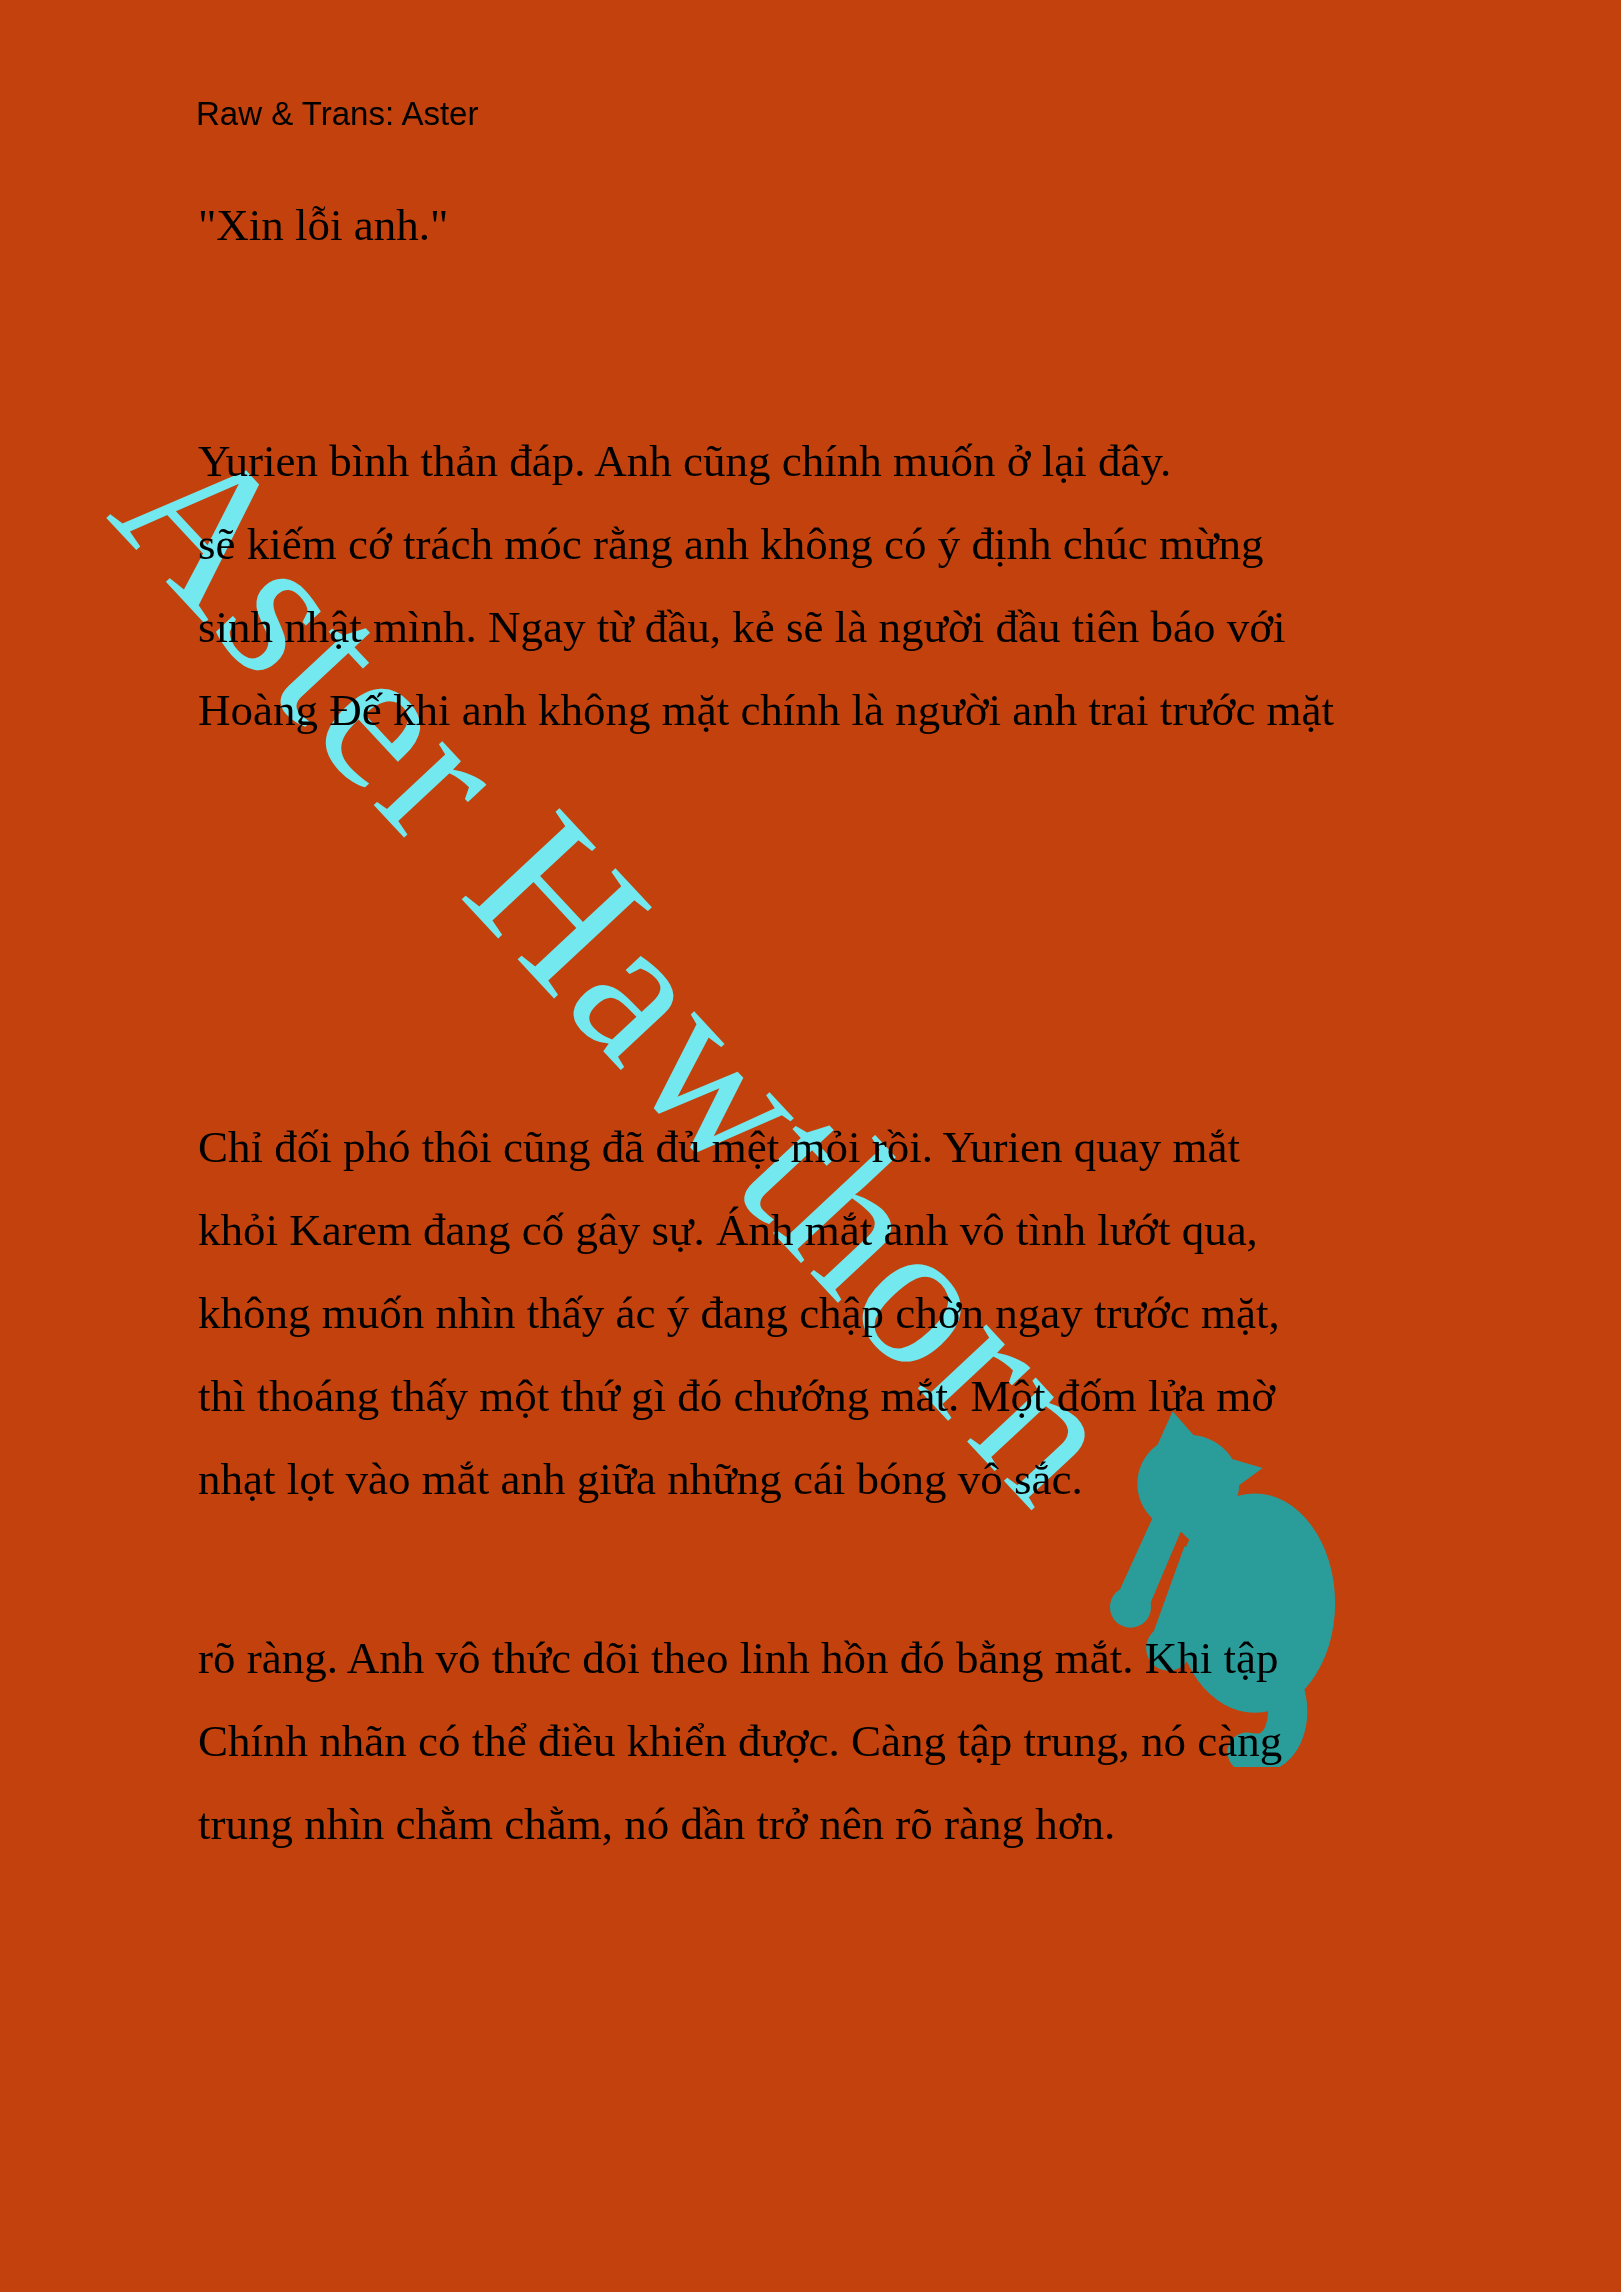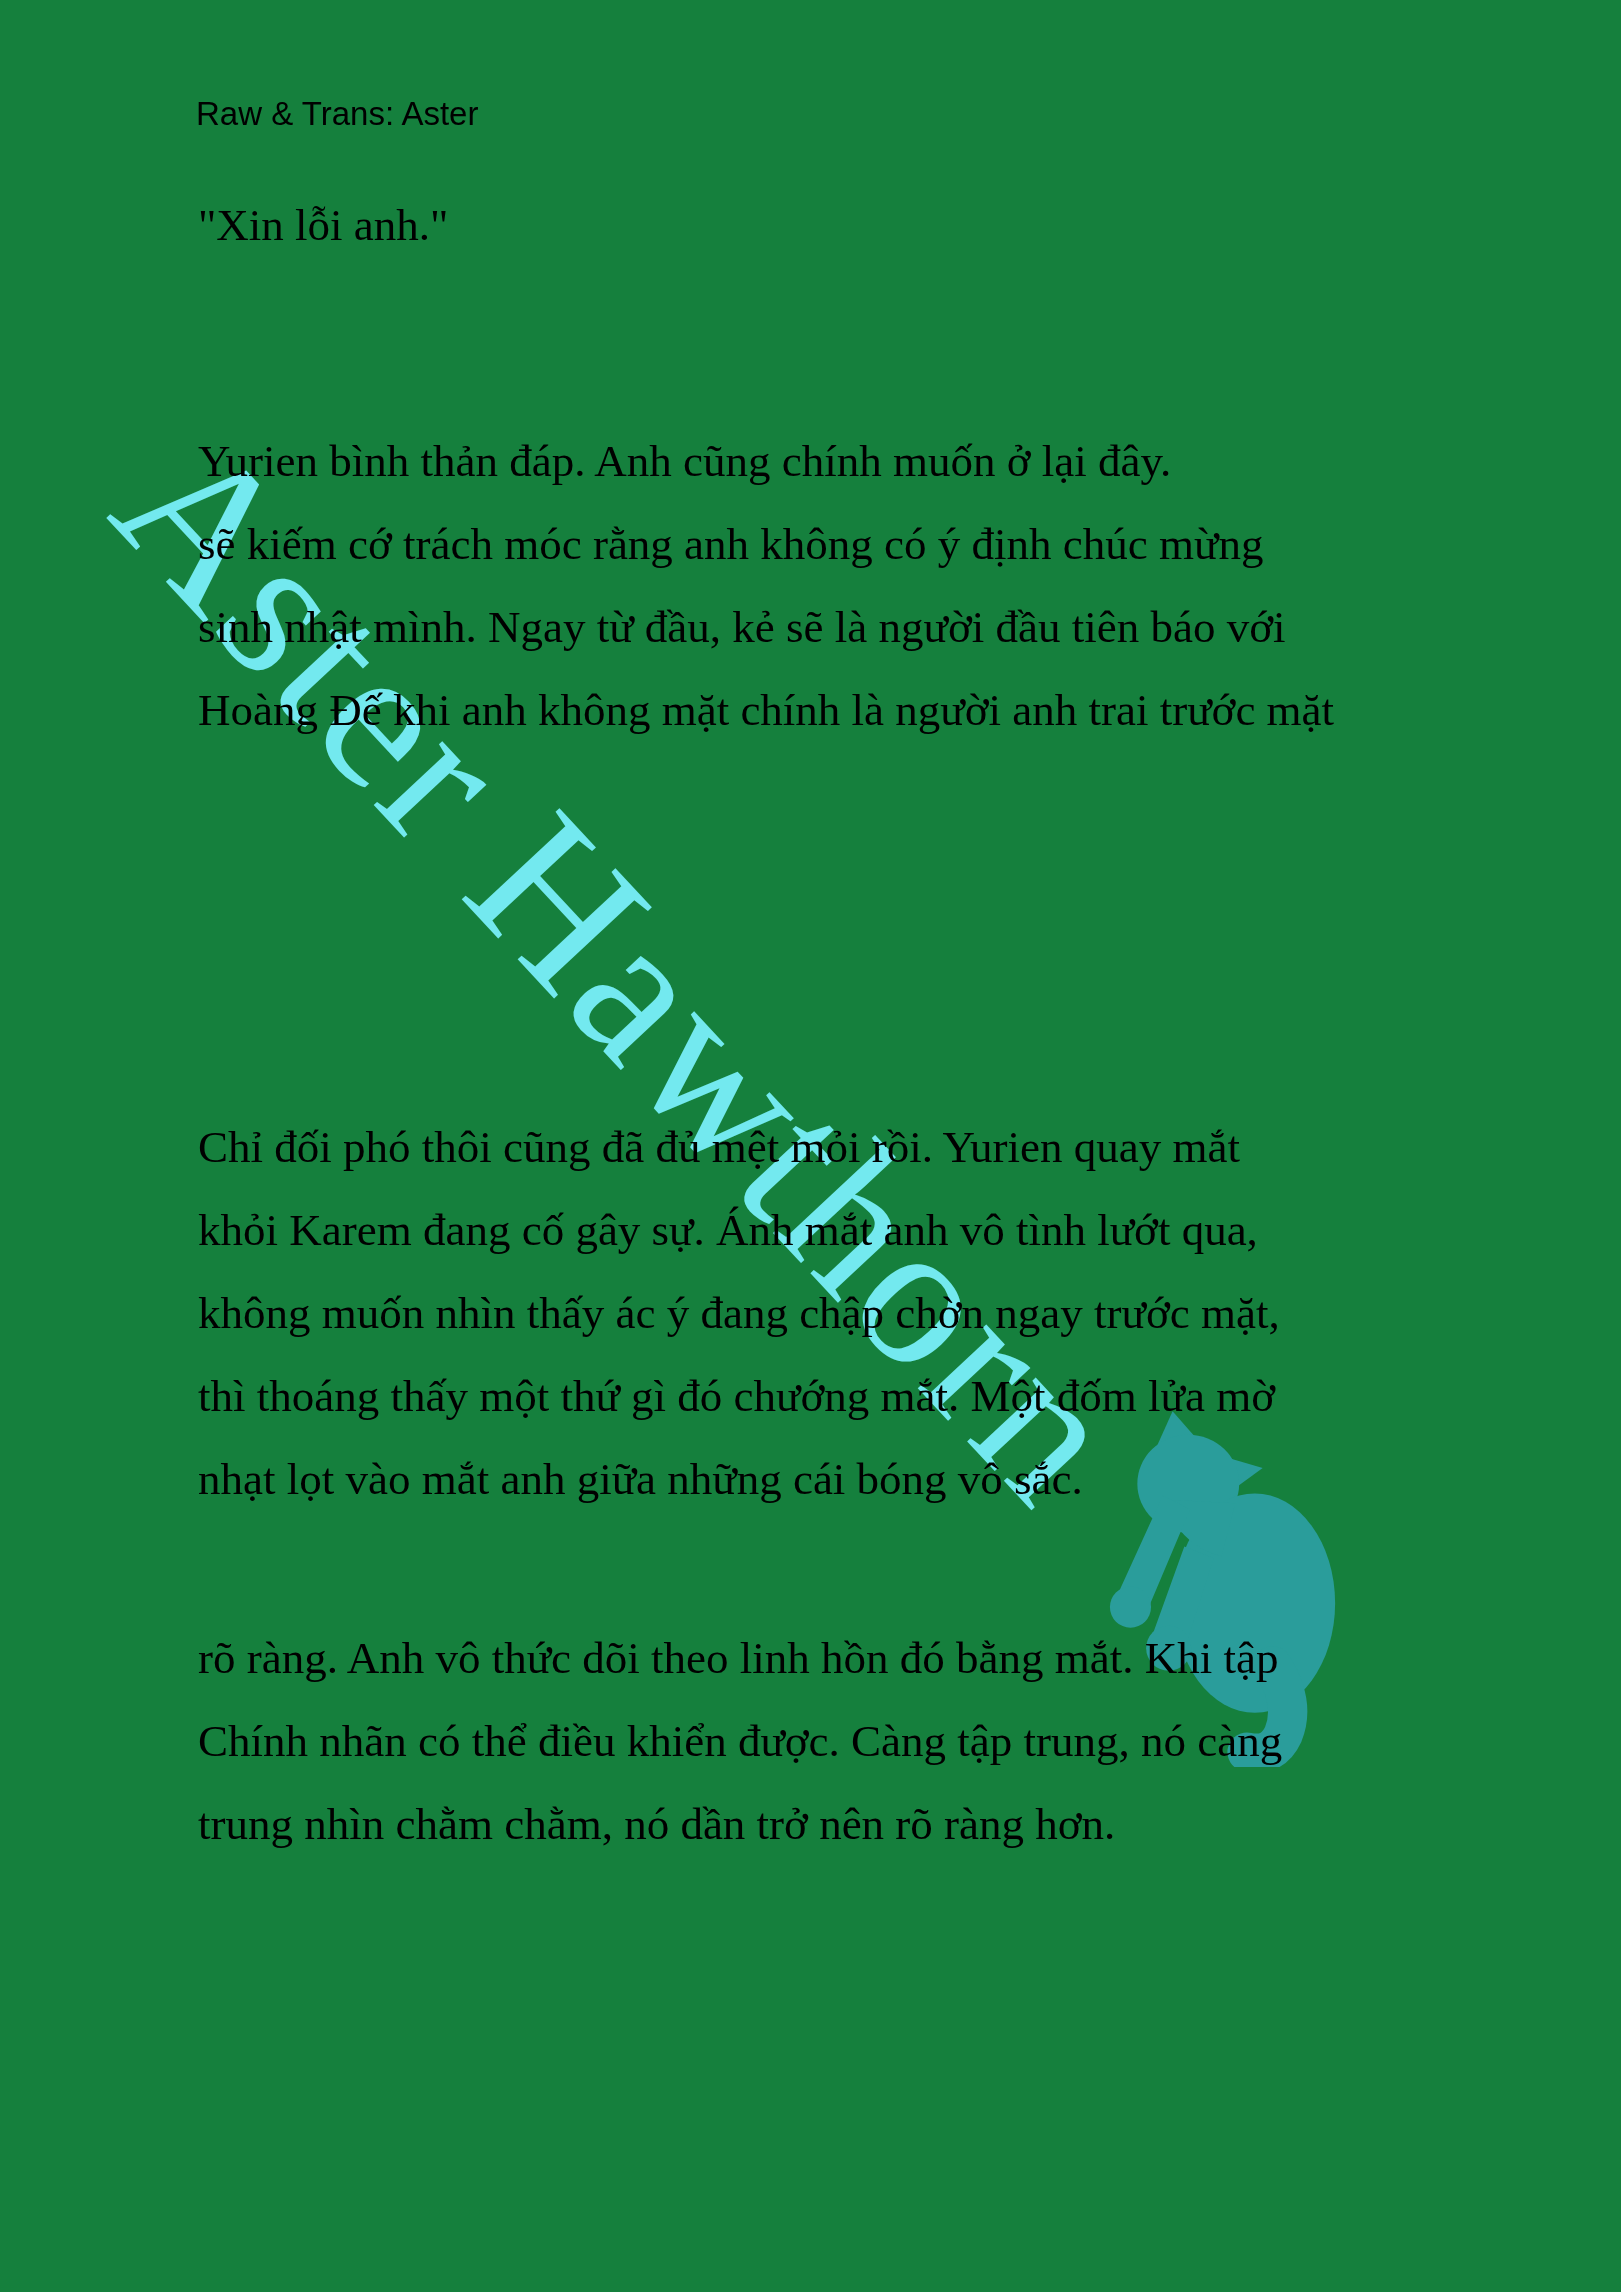--- a/index.html
+++ b/index.html
@@ -4,21 +4,21 @@
 <style>
   html, body {
     margin: 0;
     padding: 0;
     background: #ffffff;
   }
   .page {
     position: relative;
     width: 1621px;
     height: 2293px;
-    background: #15803d;
+    background: #c2410c;
     overflow: hidden;
     font-family: "Liberation Serif", serif;
   }
   .header-credit {
     position: absolute;
     left: 196px;
     top: 94px;
     font-family: "Liberation Sans", sans-serif;
     font-size: 33px;
     line-height: 39px;

